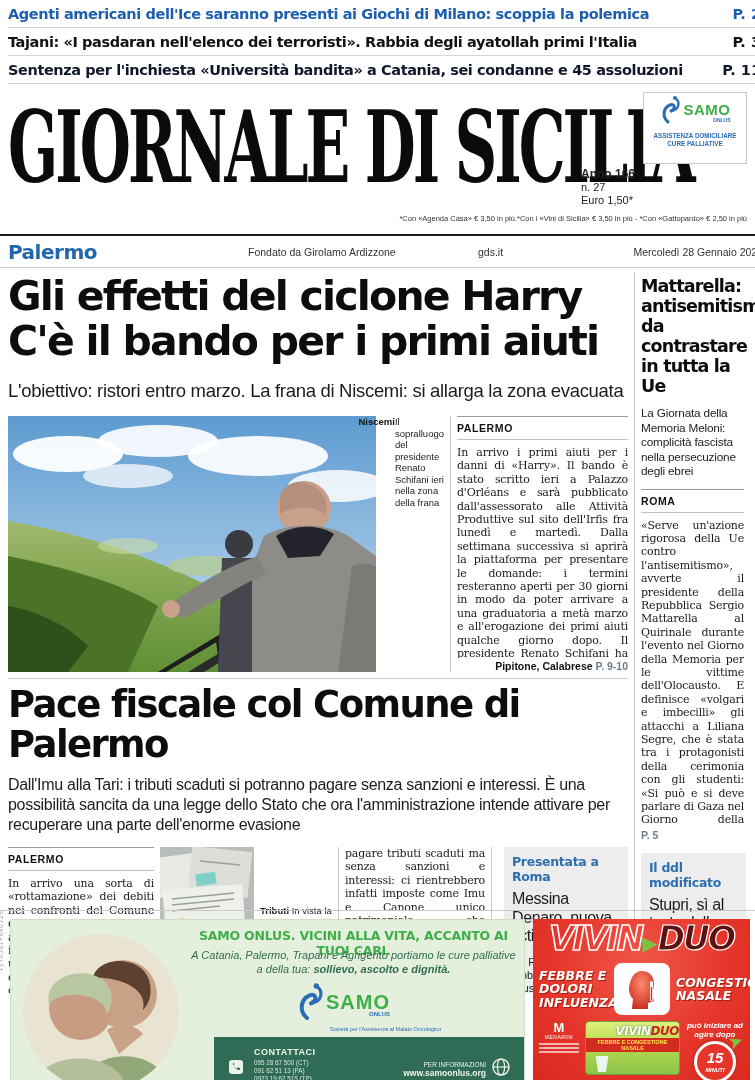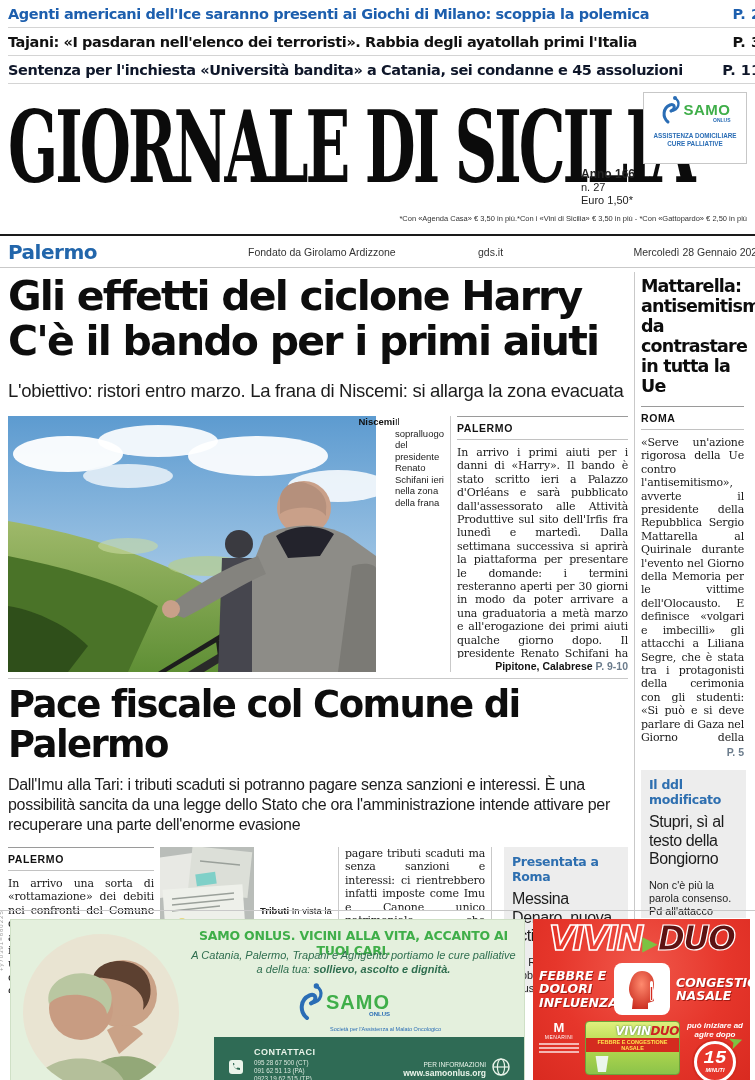--- a/index.html
+++ b/index.html
@@ -87,21 +87,21 @@
   .byline .pref { color:#6b7c8c; font-weight:bold; }
 
   
   .rc-headline {
     font-family:"DejaVu Sans",sans-serif; font-weight:bold; color:#0d0d0d;
     font-size:17.5px; line-height:20px; letter-spacing:-0.8px; margin-top:4px;
   }
   .rc-sub { font-size:11.8px; line-height:14.5px; color:#222; margin-top:10px; letter-spacing:-0.2px;}
   .rc-kicker { margin-top:10px; }
   .rc-body { height:308px; overflow:hidden; }
-  .rc-pref { text-align:right; color:#6b7c8c; font-weight:bold; font-size:10.5px; margin-top:2px; }
+  .rc-pref { color:#6b7c8c; font-weight:bold; font-size:10.5px; margin-top:2px; }
 
   
   .second { border-top:1px solid #c9c9c9; margin-top:6px; padding-top:6px; }
   .second-headline {
     font-family:"DejaVu Sans",sans-serif; font-weight:bold; color:#0d0d0d;
     font-size:37px; letter-spacing:-1.6px; line-height:40px;
   }
   .second-deck { font-size:16px; line-height:20px; color:#1c1c1c; margin-top:10px; letter-spacing:-0.3px;}
   .second-row { display:flex; margin-top:12px; height:146px; }
   .s-col1 { width:146px; flex:none; overflow:hidden; }
@@ -177,21 +177,21 @@
   .pack-brand { text-align:right; font-family:"DejaVu Sans",sans-serif; font-weight:bold; font-style:italic; font-size:12px; letter-spacing:-0.5px; margin-top:2px; }
   .pack-brand .p1 { color:#fff; text-shadow:0 0 2px #2f6b2f; } .pack-brand .p2 { color:#c22; }
   .pack-band { background:#d42b1f; color:#ffe34d; font-size:5.5px; font-weight:bold; text-align:center; padding:1px 0; }
   .pack-glass { position:absolute; left:8px; bottom:2px; width:16px; height:16px; background:#f4fbff; clip-path:polygon(10% 0,90% 0,75% 100%,25% 100%); opacity:0.9; }
   .viv-after { width:58px; flex:none; text-align:center; font-style:italic; font-weight:bold; font-size:8px; line-height:9px; }
   .viv-circle {
     margin:2px auto 0 auto; width:42px; height:42px; border-radius:50%;
     background:#e6362b; border:3px solid #fff; box-shadow:0 0 0 2px #d42b1f;
     display:flex; flex-direction:column; align-items:center; justify-content:center; position:relative;
   }
-  .viv-circle .n { font-family:Liberation Mono, monospace; font-weight:bold; font-size:19px; line-height:16px; font-style:italic; }
+  .viv-circle .n { font-family:Liberation Sans, sans-serif; font-weight:bold; font-size:15px; line-height:16px; font-style:italic; }
   .viv-circle .l { font-size:5.5px; font-weight:bold; font-style:italic; }
   .viv-circle .ga { position:absolute; top:-7px; right:-9px; color:#7dc242; font-size:16px; font-style:normal; transform:rotate(-20deg); }
 </style>
 </head>
 <body>
 
 <div id="page">
 
   <div class="topstrip">
     <div class="toprow">
@@ -371,20 +371,21 @@
               <span class="name" style="font-weight:bold">Trovato</span>
               <span class="pref" style="color:#6b7c8c;font-weight:bold">P. 22</span>
             </div>
           </div>
         </div>
       </div>
     </div>
 
     <div class="main-right">
       <div class="rc-headline">Mattarella: antisemitismo da contrastare in tutta la Ue</div>
+      <div class="rc-sub">La Giornata della Memoria Meloni: complicità fascista nella persecuzione degli ebrei</div>
       <div class="kicker rc-kicker">ROMA</div>
       <div class="bodytext rc-body">«Serve un'azione rigorosa della Ue contro l'antisemitismo», avverte il presidente della Repubblica Sergio Mattarella al Quirinale durante l'evento nel Giorno della Memoria per le vittime dell'Olocausto. E definisce «volgari e imbecilli» gli attacchi a Liliana Segre, che è stata tra i protagonisti della cerimonia con gli studenti: «Si può e si deve parlare di Gaza nel Giorno della Memoria, di Iran e di Ucraina, ma non si può usare Gaza contro il Giorno della Memoria», ha detto la senatrice a vita. La premier Giorgia Meloni è tornata a condannare in modo esplicito, nel suo messaggio per la Giornata, «la complicità del regime fascista nelle persecuzioni, nei rastrellamenti, nelle deportazioni. Una pagina buia della storia italiana, sigillata dall'ignominia delle leggi razziali del 1938». Al Senato è stato incardinato in commissione il testo base della nuova legge contro l'antisemitismo. Proteste dei pro Pal in varie città.</div>
       <div class="rc-pref">P. 5</div>
 
       <div class="newsbox2">
         <div class="box-kicker">Il ddl modificato</div>
         <div class="box-title">Stupri, sì al testo della Bongiorno</div>
         <div class="box-text">Non c'è più la parola consenso. Pd all'attacco</div>
         <div class="box-by">
           <span class="pref" style="color:#6b7c8c;font-weight:bold">P. 6</span>

